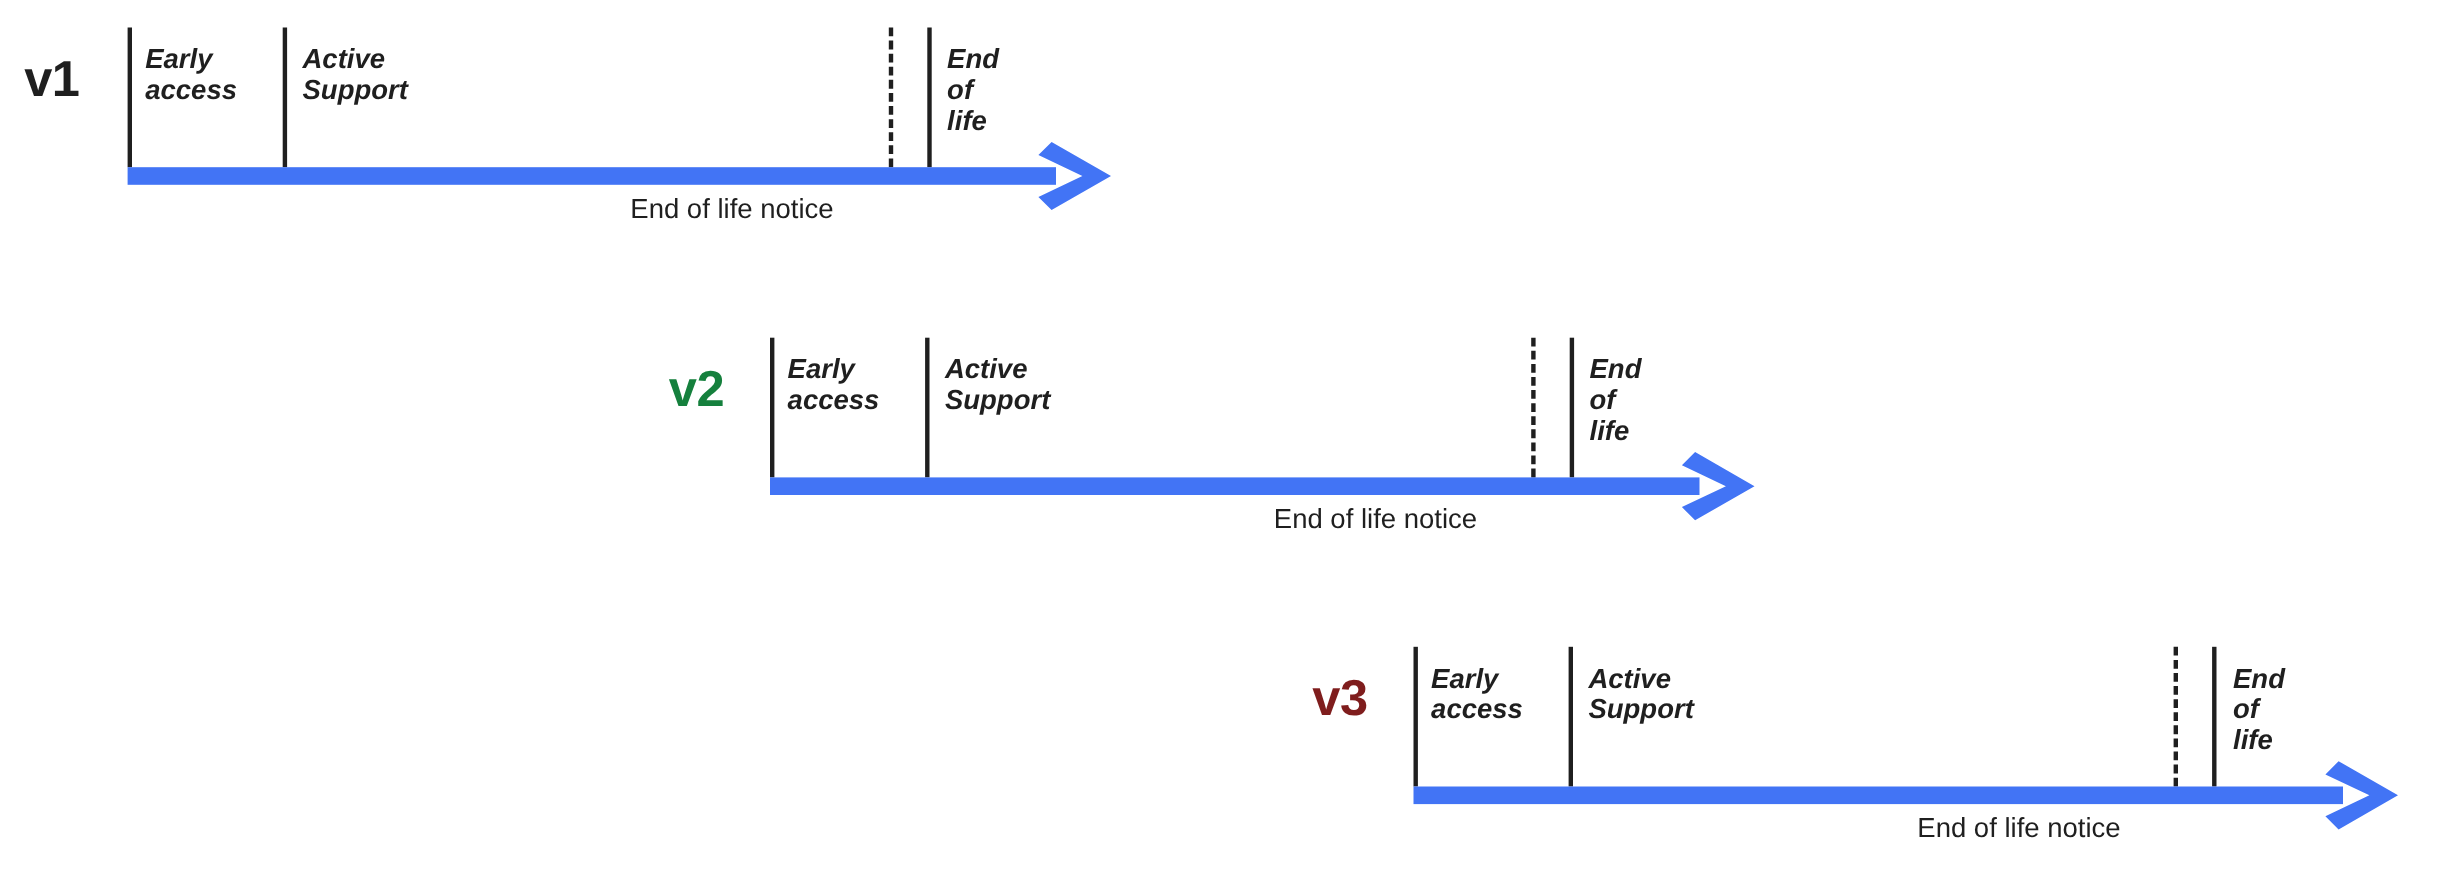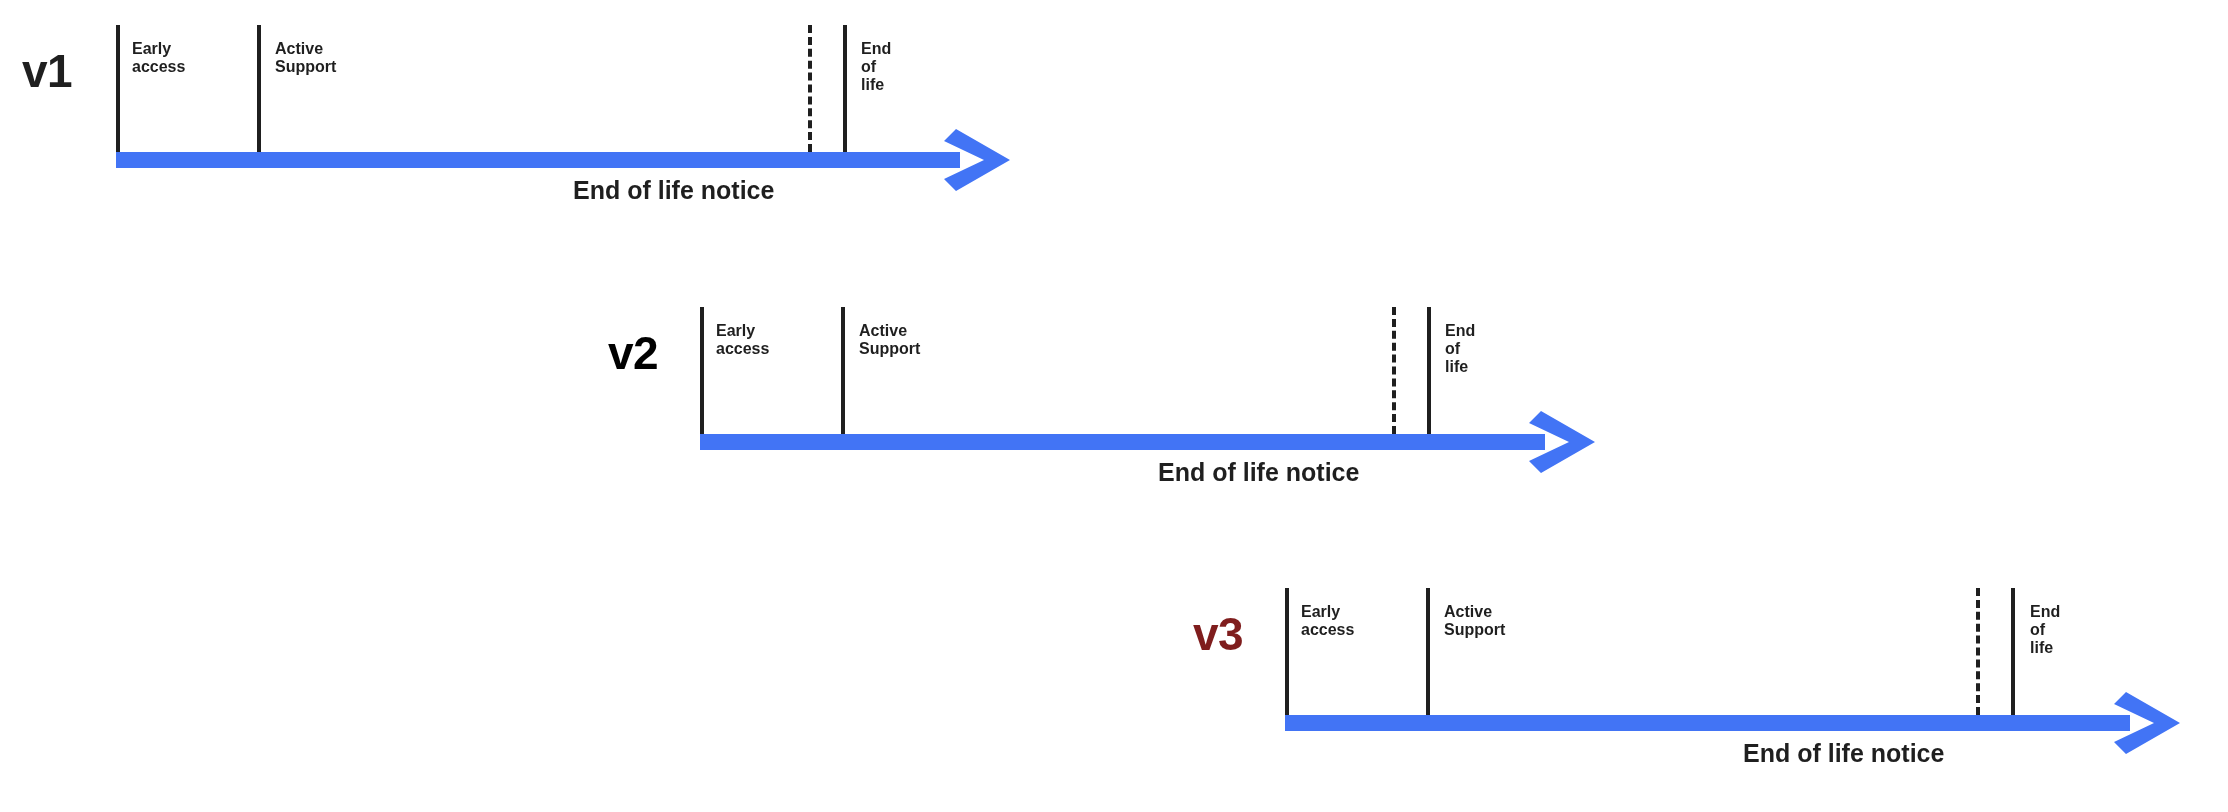--- a/index.html
+++ b/index.html
@@ -46,44 +46,45 @@
     width: 0;
     border-left: 4px solid #1f1f1f;
   }
   .tick.dashed {
     border-left: 4px dashed #1f1f1f;
   }
 
   
   .phase-label {
     position: absolute;
-    font-size: 16px;
+    font-size: 25px;
     font-weight: 700;
     color: #1f1f1f;
     line-height: 1.12;
     white-space: pre-line;
+    font-style: italic;
   }
 
   
   .arrow-shaft {
     position: absolute;
     background: #4274f5;
     height: 16px;
   }
   .arrow-head {
     position: absolute;
     overflow: visible;
   }
   .arrow-head svg { display: block; }
 
   
   .notice-label {
     position: absolute;
     font-size: 25px;
-    font-weight: 700;
+    font-weight: 400;
     color: #1f1f1f;
     line-height: 1.12;
     white-space: nowrap;
   }
 </style>
 </head>
 <body>
 
 <div id="diagram" style="width: 2228px; height: 788px; background: rgb(255, 255, 255);">
     <div class="timeline-row">
@@ -98,21 +99,21 @@
       <div class="phase-label" style="left: 861px; top: 40px; color: rgb(31, 31, 31);">End of life</div>
       <div class="arrow-shaft" style="left: 116px; top: 152px; width: 844px; background: rgb(66, 116, 245);"></div>
       <div class="arrow-head" style="left: 942px; top: 127px; width: 70px; height: 66px;">
         <svg width="70" height="66" viewBox="0 0 70 66">
           <path d="M14 2 L68 33 L14 64 L2 52 L42 33 L2 14 Z" fill="#4274f5"></path>
         </svg>
       </div>
       <div class="notice-label" style="left: 573px; top: 176px; color: rgb(31, 31, 31);">End of life notice</div>
     </div>
     <div class="timeline-row">
-      <div class="version-label" style="left: 608px; top: 330px; color: #000000;">v2</div>
+      <div class="version-label" style="left: 608px; top: 330px; color: #15803d;">v2</div>
       <div class="tick" style="left: 700px; top: 307px; height: 127px; border-left-color: rgb(31, 31, 31);"></div>
       <div class="tick" style="left: 841px; top: 307px; height: 127px; border-left-color: rgb(31, 31, 31);"></div>
       <div class="tick dashed" style="left: 1392px; top: 307px; height: 127px; border-left-color: rgb(31, 31, 31);"></div>
       <div class="tick" style="left: 1427px; top: 307px; height: 127px; border-left-color: rgb(31, 31, 31);"></div>
       <div class="phase-label" style="left: 716px; top: 322px; color: rgb(31, 31, 31);">Early
 access</div>
       <div class="phase-label" style="left: 859px; top: 322px; color: rgb(31, 31, 31);">Active Support</div>
       <div class="phase-label" style="left: 1445px; top: 322px; color: rgb(31, 31, 31);">End of life</div>
       <div class="arrow-shaft" style="left: 700px; top: 434px; width: 845px; background: rgb(66, 116, 245);"></div>
       <div class="arrow-head" style="left: 1527px; top: 409px; width: 70px; height: 66px;">

